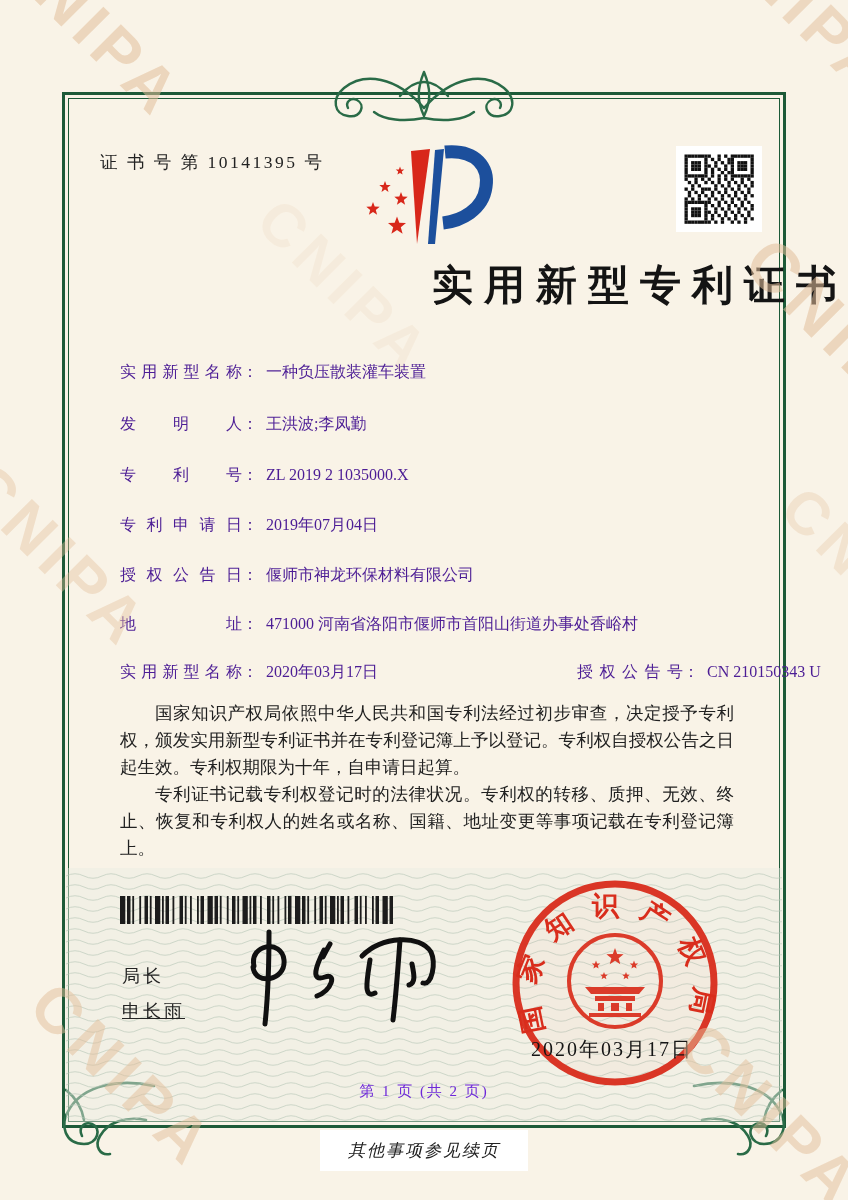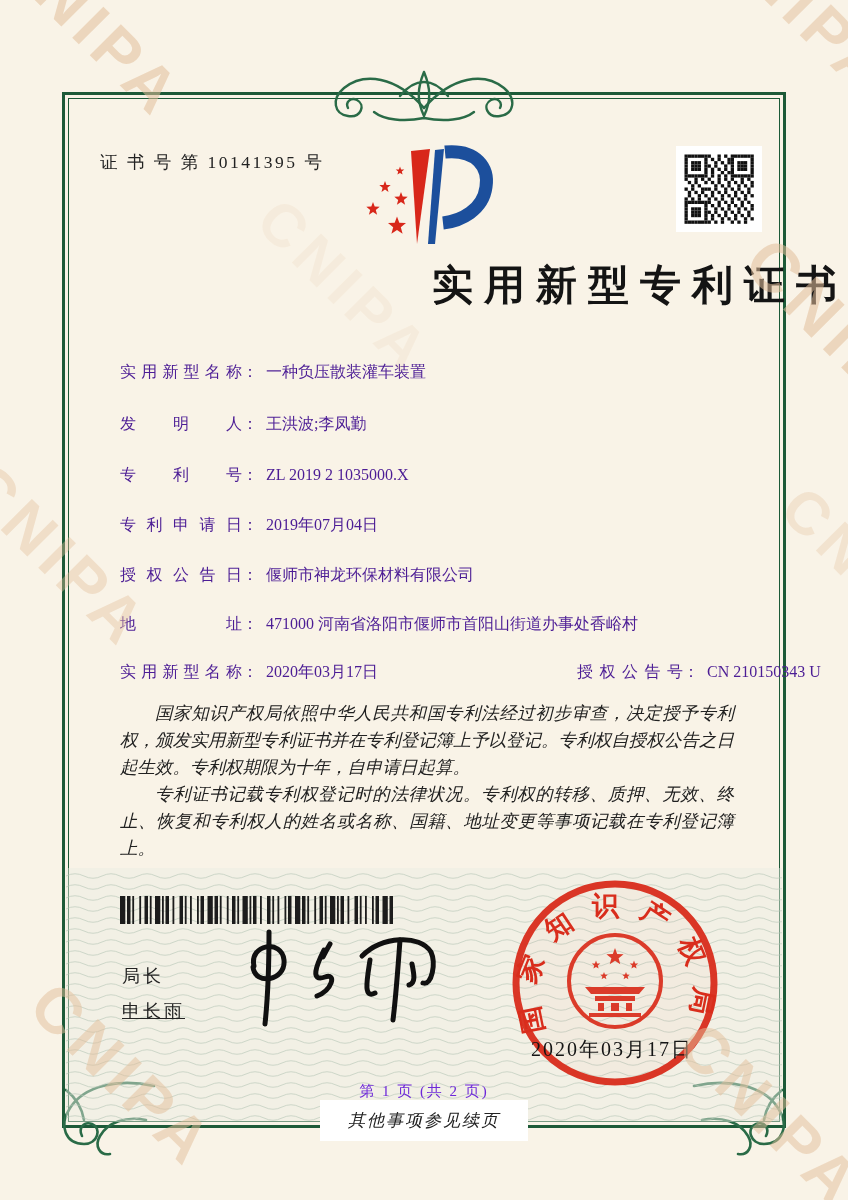--- a/index.html
+++ b/index.html
@@ -23,35 +23,35 @@
     position:absolute;left:0;right:0;top:258px;text-align:right;
     font-size:41px;font-weight:bold;letter-spacing:11px;color:#141414;
   }
   .frow{position:absolute;left:120px;font-size:16px;white-space:nowrap;color:#4c1d95;}
   .flabel{display:inline-block;width:122px;text-align:justify;text-align-last:justify;vertical-align:top;}
   .flabel2{display:inline-block;width:106px;text-align:justify;text-align-last:justify;vertical-align:top;}
   .fval{padding-left:8px;}
   .grant2{position:absolute;left:448px;top:0;margin-left:9px;}
   .bodytext{
     position:absolute;left:120px;width:614px;font-size:17.5px;line-height:27px;
-    text-indent:2em;color:#212121;font-style:italic;text-align:justify;
+    text-indent:2em;color:#212121;text-align:justify;
   }
   .waves{position:absolute;left:66px;top:868px;}
   .barcode{position:absolute;left:120px;top:896px;}
   .signoff-role{position:absolute;left:122px;top:964px;font-family:Liberation Sans, sans-serif;font-size:18px;letter-spacing:3px;color:#232323;}
   .signoff-name{position:absolute;left:122px;top:999px;font-family:"Liberation Sans","DejaVu Sans",sans-serif;font-size:18px;letter-spacing:3px;color:#232323;text-decoration:underline;}
   .signature{position:absolute;left:224px;top:926px;}
   .seal{position:absolute;left:505px;top:873px;}
   .seal-date{
     position:absolute;left:498px;top:1036px;width:228px;text-align:center;
     font-size:20px;letter-spacing:2px;color:#151515;
   }
   .page-info{position:absolute;left:62px;right:62px;top:1082px;text-align:center;font-size:15px;letter-spacing:2px;color:#6d28d9;}
   .note{
-    position:absolute;left:50%;transform:translateX(-50%);top:1100px;
+    position:absolute;left:50%;transform:translateX(-50%);top:1130px;
     background:#ffffff;padding:9px 28px;font-size:17px;letter-spacing:2px;
     color:#222;font-style:italic;white-space:nowrap;
   }
   .ornament{position:absolute;}
 </style>
 </head>
 <body>
 
 <div id="page">
 

